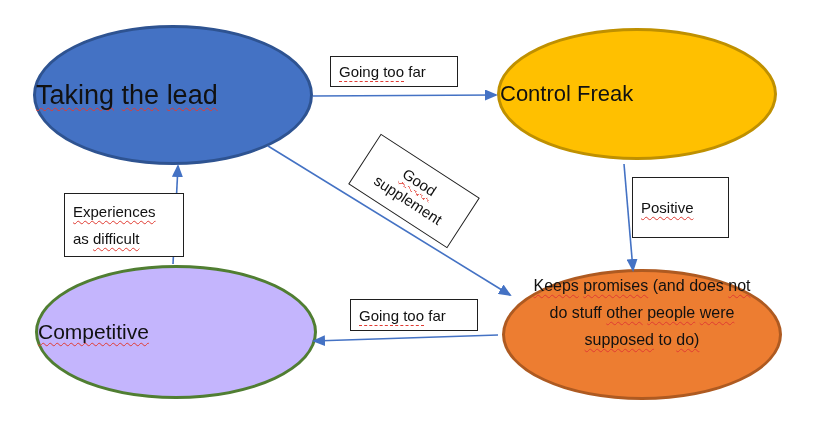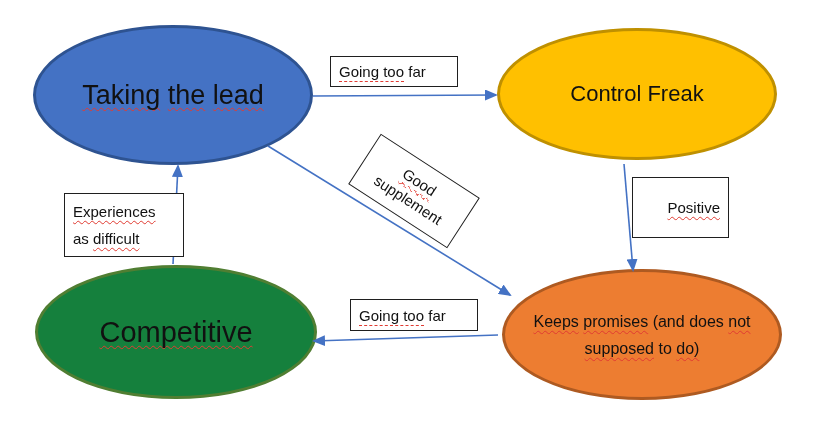--- a/index.html
+++ b/index.html
@@ -2,40 +2,40 @@
 <html><head>
 <meta charset="utf-8">
 <style>
   html,body { margin:0; padding:0; background:#fff; }
   .stage {
     position:relative; width:828px; height:423px; background:#FFFFFF;
     font-family:"Liberation Sans", sans-serif; color:#111; overflow:hidden;
   }
   .node {
     position:absolute; border-radius:50%; display:flex; align-items:center;
-    justify-content:center; text-align:center; z-index:1; box-sizing:border-box;
+    justify-content:flex-start; text-align:center; z-index:1; box-sizing:border-box;
   }
   .node-taking      { left:33px;  top:25px;  width:280px; height:140px; background:#4472C4; border:3px solid #2E5391; font-size:27px; }
   .node-control     { left:497px; top:28px;  width:280px; height:132px; background:#FFC000; border:3px solid #BF9000; font-size:22px; }
-  .node-competitive { left:35px;  top:265px; width:282px; height:134px; background:#15803d; border:3px solid #507E32; font-size:29px; }
+  .node-competitive { left:35px;  top:265px; width:282px; height:134px; background:#c4b5fd; border:3px solid #507E32; font-size:21px; }
   .node-keeps       { left:502px; top:269px; width:280px; height:131px; background:#ED7D31; border:3px solid #AE5A21; font-size:16px; flex-direction:column; line-height:27px; }
   .node-keeps .tline { white-space:nowrap; }
 
   .sq  { text-decoration-line:underline; text-decoration-style:wavy;   text-decoration-color:#E03B32; text-decoration-thickness:1px; text-underline-offset:3px; text-decoration-skip-ink:none; }
   .sqd { text-decoration-line:underline; text-decoration-style:dashed; text-decoration-color:#E03B32; text-decoration-thickness:1px; text-underline-offset:4px; text-decoration-skip-ink:none; }
 
   .arrows { position:absolute; left:0; top:0; z-index:5; }
 
   .lblbox {
     position:absolute; background:#FFFFFF; border:1.6px solid #1F1F1F;
     font-size:15px; display:flex; flex-direction:column; justify-content:center;
     padding:2px 8px; box-sizing:border-box; z-index:6; white-space:nowrap;
   }
   .lbl-top      { left:330px; top:56px;  width:128px; height:31px; }
-  .lbl-positive { left:632px; top:177px; width:97px;  height:61px; line-height:26px;align-items:flex-end; }
+  .lbl-positive { left:632px; top:177px; width:97px;  height:61px; line-height:26px; }
   .lbl-bottom   { left:350px; top:299px; width:128px; height:32px; }
   .lbl-exp      { left:64px;  top:193px; width:120px; height:64px; line-height:27px; }
   .lbl-good     { left:355px; top:161px; width:118px; height:60px; transform:rotate(33deg); text-align:center; line-height:21px; }
 </style>
 </head>
 <body>
 
 <div class="stage">
 
   <div class="node node-taking">
@@ -56,20 +56,27 @@
     </div>
   </div>
 
   <div class="node node-keeps">
     <div class="tline">
       <span class="sq">Keeps</span>
       <span class="sq">promises</span>
       <span>(and</span>
       <span>does</span>
       <span class="sq">not</span>
+    </div>
+    <div class="tline">
+      <span>do</span>
+      <span>stuff</span>
+      <span class="sq">other</span>
+      <span class="sq">people</span>
+      <span class="sq">were</span>
     </div>
     <div class="tline">
       <span class="sq">supposed</span>
       <span>to</span>
       <span class="sq">do)</span>
     </div>
   </div>
 
   <svg class="arrows" width="828" height="423" viewBox="0 0 828 423">
     <defs>

